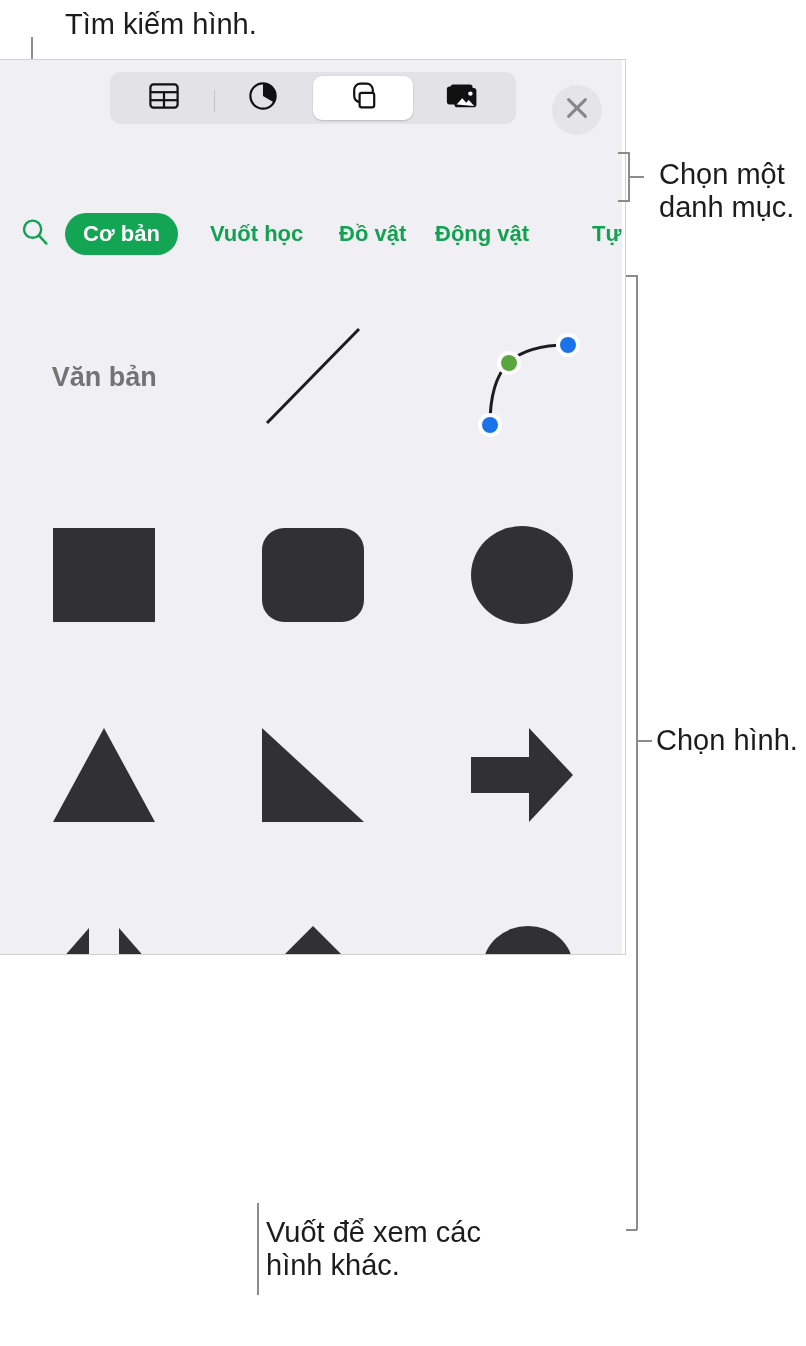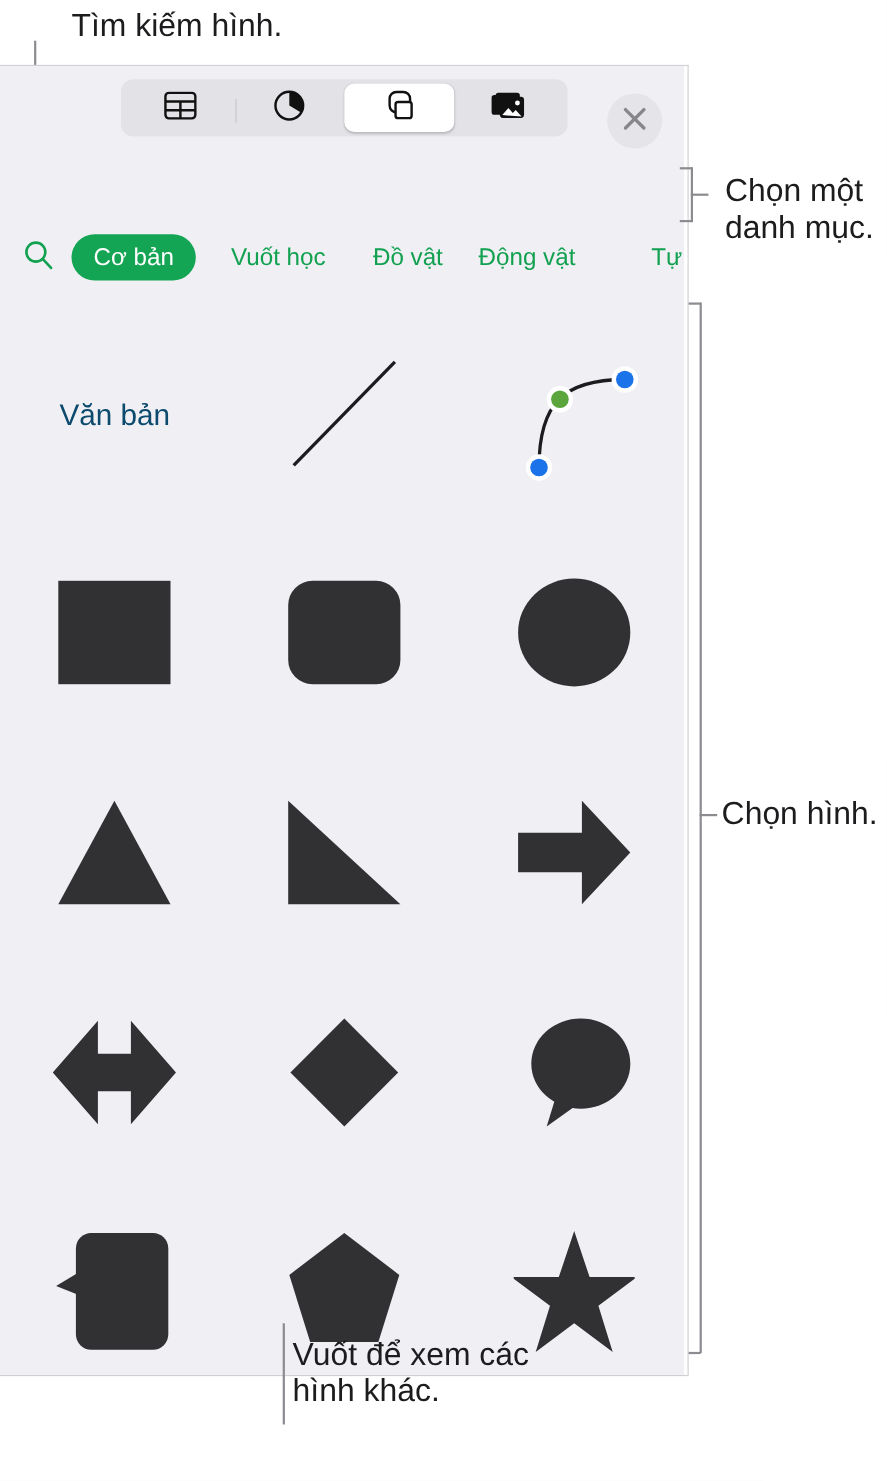--- a/index.html
+++ b/index.html
@@ -41,26 +41,27 @@
     height: 1.5px;
     background: #8b8b90;
   }
 
   
   #shape-panel {
     position: absolute;
     left: 0px;
     top: 59px;
     width: 626px;
-    height: 1192px;
+    height: 896px;
     background: #f0f0f4;
     border: 1px solid #cfcfd4;
     border-left: none;
     box-sizing: border-box;
     overflow: hidden;
+    font-weight: bold;
   }
 
   
   #panel-toolbar {
     position: absolute;
     left: 0; top: 0;
     width: 626px;
     height: 77px;
   }
   #segmented-control {
@@ -164,21 +165,21 @@
     display: flex;
   }
   .shape-cell {
     flex: 1 1 0;
     display: flex;
     align-items: center;
     justify-content: center;
     position: relative;
   }
   .shape-label {
-    color: #0c4a6e;
+    color: #737373;
     font-size: 27px;
   }
   .glyph { display: block; }
 
   
   #panel-scroll-edge {
     position: absolute;
     right: 0;
     top: 0;
     width: 3px;

